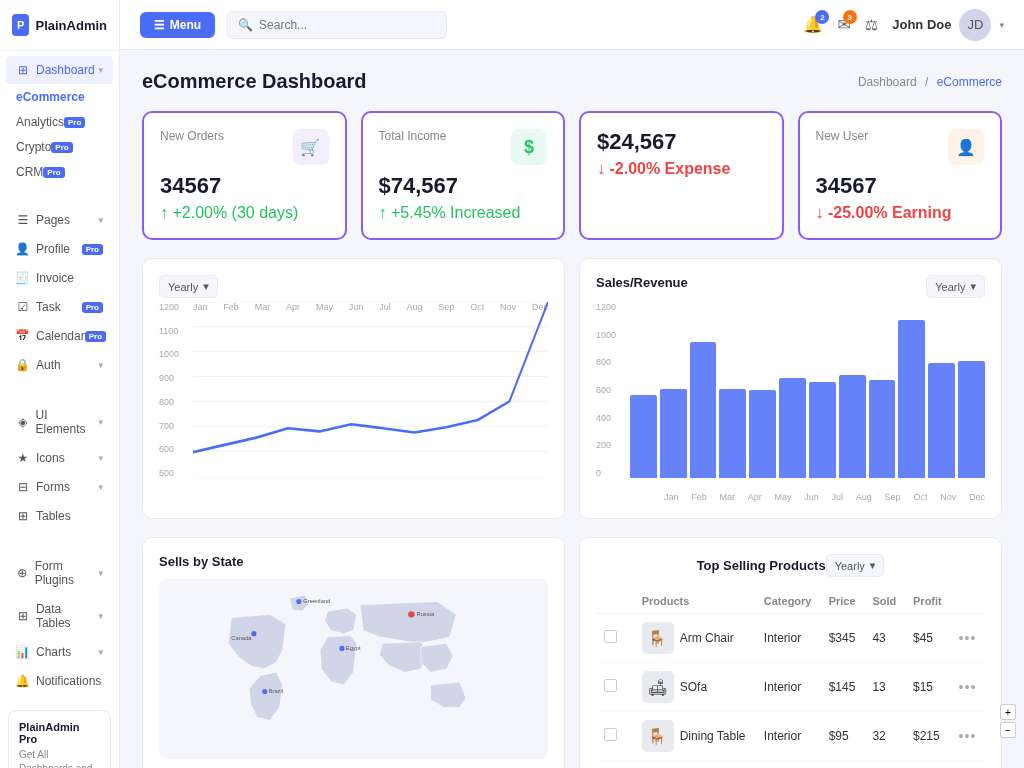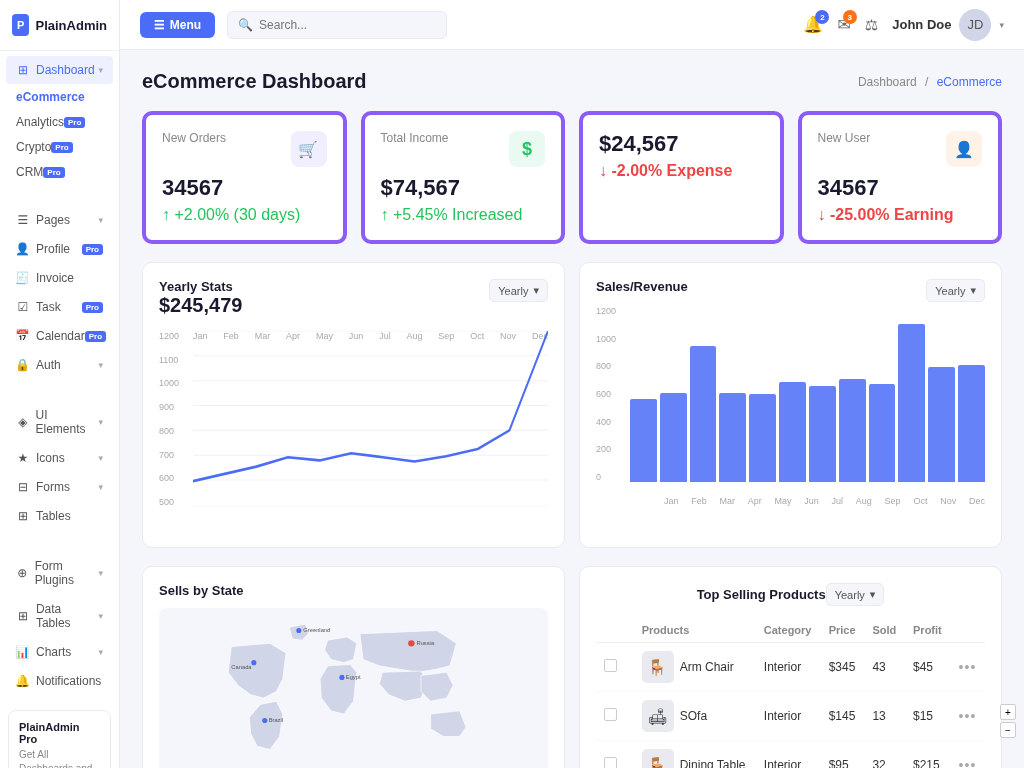--- a/index.html
+++ b/index.html
@@ -51,21 +51,21 @@
     
     .page-header { display: flex; justify-content: space-between; align-items: center; margin-bottom: 18px; }
     .page-title { font-size: 20px; font-weight: 700; color: #1a1a2e; }
     .breadcrumb { font-size: 12px; color: #888; }
     .breadcrumb-link { color: #888; }
     .breadcrumb-sep { margin: 0 5px; }
     .breadcrumb-current { color: #4a6cf7; }
 
     
     .stat-cards { display: grid; grid-template-columns: repeat(4, 1fr); gap: 14px; margin-bottom: 18px; }
-    .stat-card { background: #fff; border-radius: 10px; padding: 16px; border: 4px solid #8b5cf6; }
+    .stat-card { background: #fff; border-radius: 10px; padding: 16px; border: 2px solid #8b5cf6; }
     .stat-card-header { display: flex; justify-content: space-between; align-items: flex-start; margin-bottom: 8px; }
     .stat-card-label { font-size: 12px; color: #888; font-weight: 500; }
     .stat-card-icon { width: 36px; height: 36px; border-radius: 8px; display: flex; align-items: center; justify-content: center; font-size: 16px; }
     .stat-card-icon.purple { background: #f0eeff; color: #7c4dff; }
     .stat-card-icon.green { background: #e8faf2; color: #22c55e; }
     .stat-card-icon.blue { background: #e8f0ff; color: #4a6cf7; }
     .stat-card-icon.orange { background: #fff3e8; color: #f97316; }
     .stat-card-value { font-size: 22px; font-weight: 700; color: #1a1a2e; margin-bottom: 5px; }
     .stat-card-change { font-size: 16px; }
     .stat-card-change.up { color: #22c55e; }
@@ -344,24 +344,20 @@
           <span>↓</span>
           <span>-25.00% Earning</span>
         </div>
       </div>
     </div>
 
     <div class="charts-row">
 
       <div class="chart-card">
         <div class="chart-card-header">
-          <div>
-            <div class="chart-card-title">Yearly Stats</div>
-            <div class="chart-card-subtitle">$245,479</div>
-          </div>
           <div class="chart-dropdown">
             <span>Yearly</span>
             <span>▾</span>
           </div>
         </div>
         <div class="line-chart-wrap">
           <div class="chart-y-labels">
             <span>1200</span>
             <span>1100</span>
             <span>1000</span>

